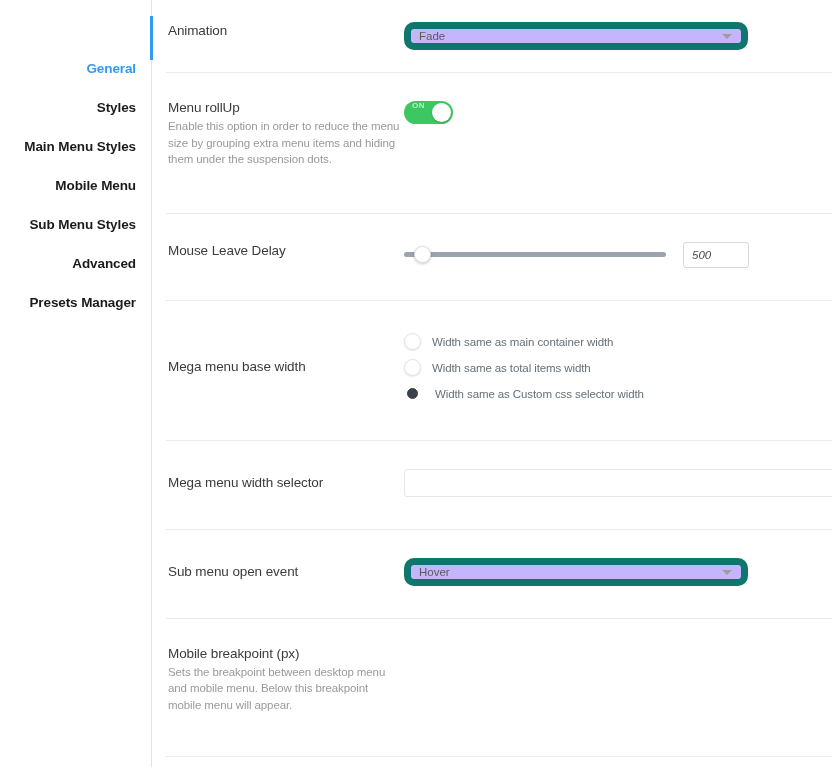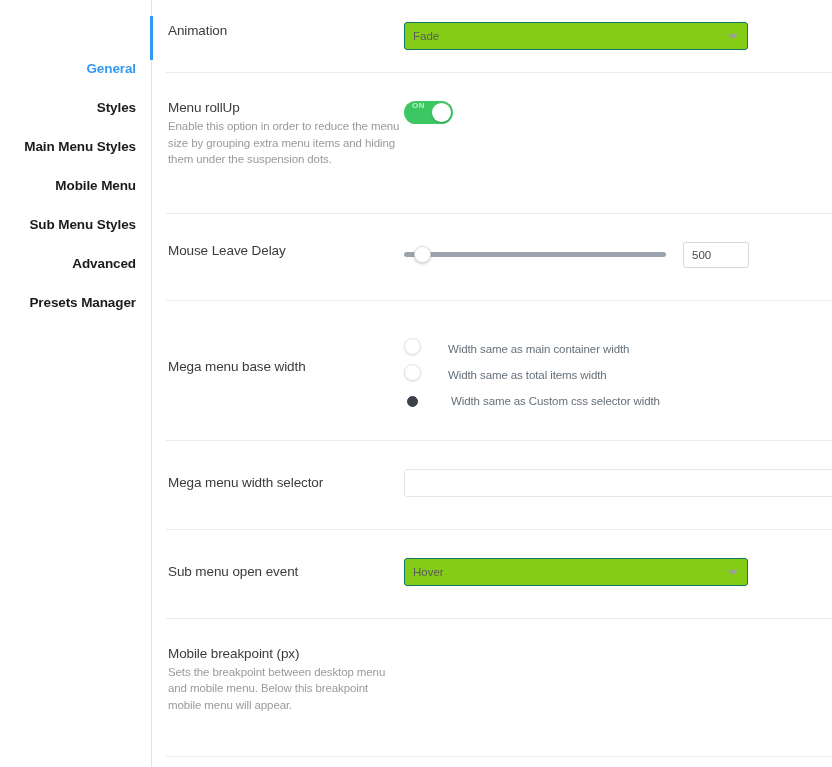--- a/index.html
+++ b/index.html
@@ -112,23 +112,23 @@
   .ctl-col {
     flex: 1 1 auto;
     display: flex;
     align-items: center;
   }
 
   
   .select {
     width: 344px;
     height: 28px;
-    background: #84cc16;
-    border: 1px solid #0f766e;
-    border-radius: 3px;
+    background: #c4b5fd;
+    border: 7px solid #0f766e;
+    border-radius: 10px;
     display: flex;
     align-items: center;
     padding: 0 8px;
     font-size: 11.5px;
     color: #5b5b5b;
     position: relative;
     cursor: pointer;
   }
   .select .caret {
     position: absolute;
@@ -209,30 +209,30 @@
     margin-left: 17px;
     border: 1px solid #d8d8d8;
     border-radius: 3px;
     background: #ffffff;
     font-size: 11.5px;
     color: #4a4a4a;
     padding: 0 8px;
     font-family: "Liberation Sans", sans-serif;
     outline: none;
     line-height: 26px;
+    font-style: italic;
   }
 
   
   .radio-group { display: block; }
   .radio-row {
     display: flex;
-    align-items: flex-end;
+    align-items: center;
     height: 26px;
     cursor: pointer;
-    gap: 16px;
   }
   .radio {
     width: 17px;
     height: 17px;
     border-radius: 50%;
     background: #ffffff;
     border: 1px solid #e2e2e2;
     box-shadow: 0 1px 2px rgba(0,0,0,0.10);
     flex: 0 0 17px;
     position: relative;

